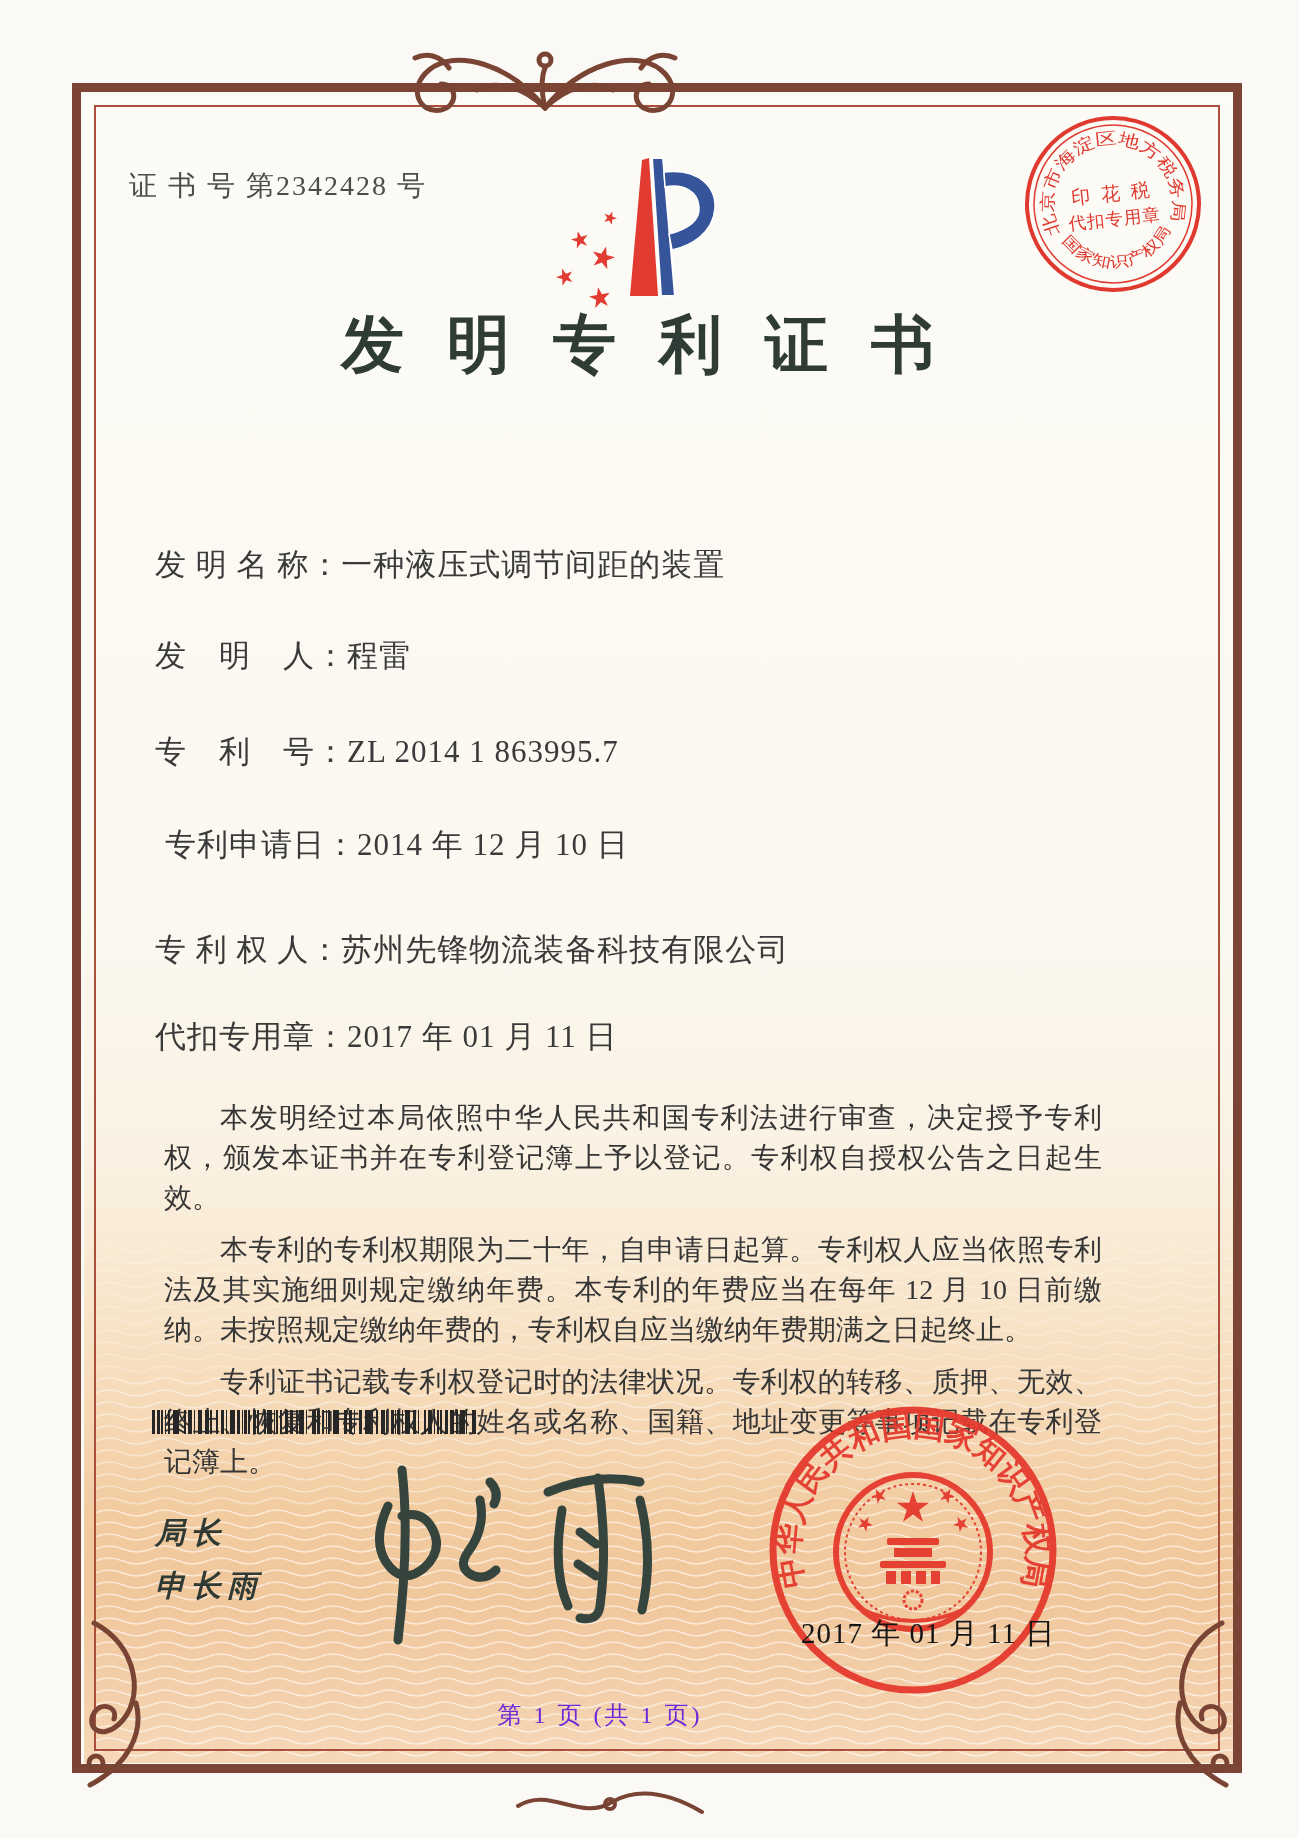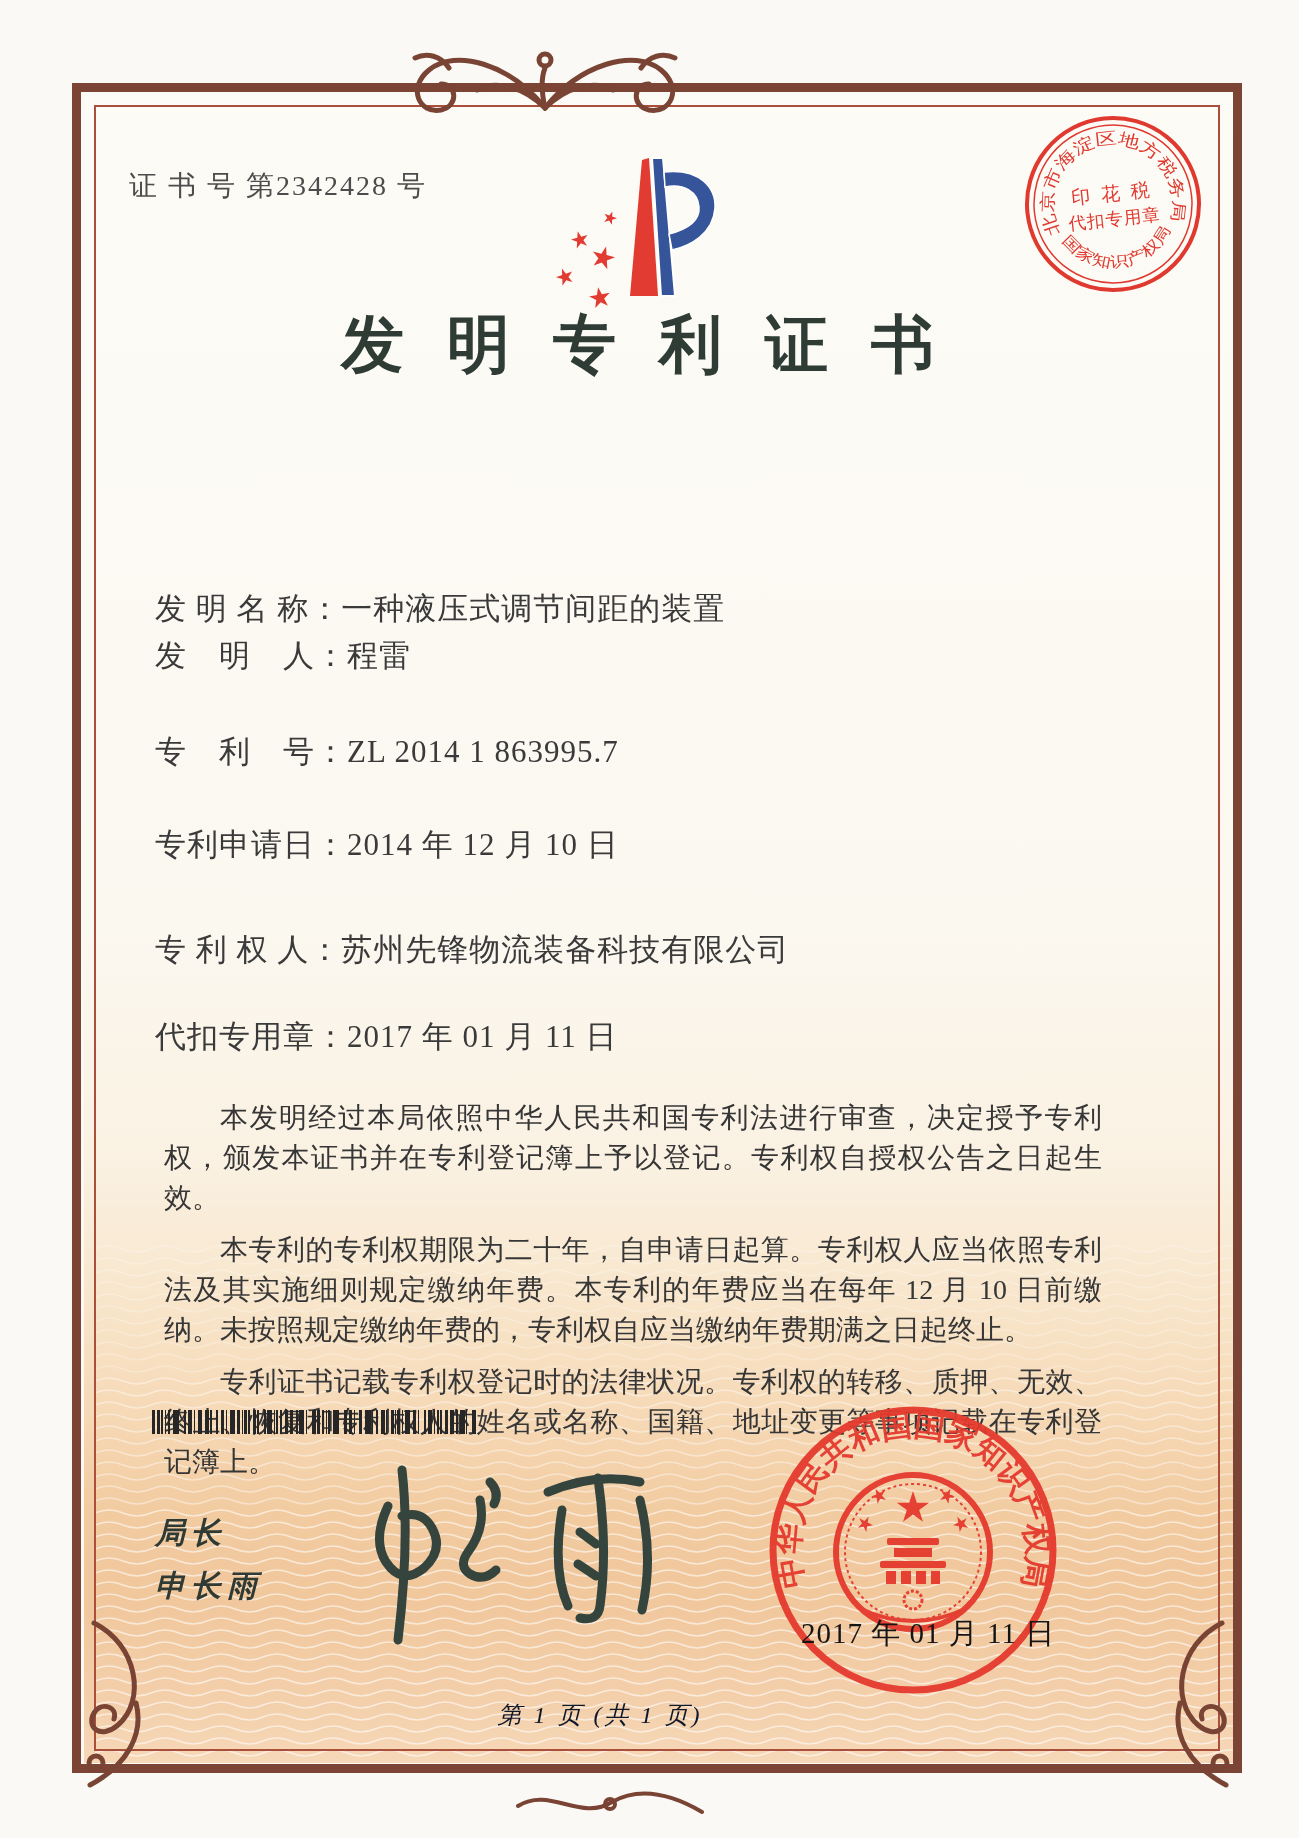--- a/index.html
+++ b/index.html
@@ -34,22 +34,22 @@
   .tax-stamp { position:absolute; left:1023px; top:114px; z-index:6; transform:rotate(-6deg); }
   .title {
     position:absolute; left:341px; top:314px; z-index:4;
     font-size:63px; font-weight:bold; color:#2e3c35;
     letter-spacing:43px; white-space:nowrap; line-height:1;
   }
   .row {
     position:absolute; left:155px; z-index:4;
     font-size:31px; color:#3a3a3a; white-space:pre; line-height:1.25; letter-spacing:1px;
   }
-  .row-0 { top:546px;margin-top:44px; } .row-1 { top:637px; } .row-2 { top:733px; }
-  .row-3 { top:826px; } .row-4 { top:931px; } .row-5 { top:1018px; }
+  .row-0 { top:546px; } .row-1 { top:637px; } .row-2 { top:733px; }
+  .row-3 { top:826px;margin-left:10px; } .row-4 { top:931px; } .row-5 { top:1018px; }
   .paras {
     position:absolute; left:152px; top:1086px; width:962px; z-index:4;
     font-size:28px; line-height:40px; color:#363636; text-align:justify;
   }
   .paras p { margin:12px; text-indent:2em; }
   .barcode {
     position:absolute; left:152px; top:1410px; width:324px; height:24px; z-index:5;
     background-image:
       repeating-linear-gradient(90deg,#262626 0 2px,transparent 2px 5px,#262626 5px 8px,transparent 8px 10px,#262626 10px 11px,transparent 11px 16px),
       repeating-linear-gradient(90deg,#262626 0 3px,transparent 3px 9px,#262626 9px 11px,transparent 11px 13px,#262626 13px 14px,transparent 14px 23px);
@@ -62,21 +62,21 @@
   .director-title { top:1518px; }
   .director-name  { top:1571px; }
   .signature { position:absolute; left:340px; top:1448px; z-index:5; }
   .seal { position:absolute; left:763px; top:1400px; z-index:6; opacity:0.95; }
   .seal-date {
     position:absolute; left:801px; top:1619px; z-index:7;
     font-size:29px; color:#141414; white-space:pre; letter-spacing:1px; line-height:1;
   }
   .footer {
     position:absolute; left:420px; top:1703px; width:360px; z-index:4;
-    text-align:center; font-size:24px; color:#0f172a; letter-spacing:3px; line-height:1;font-style:italic;
+    text-align:center; font-size:24px; color:#6d28d9; letter-spacing:3px; line-height:1;
   }
   svg text { font-family:"Liberation Serif","DejaVu Serif",serif; }
 </style>
 </head>
 <body>
 
 <svg width="0" height="0" style="position:absolute" aria-hidden="true">
   <defs>
     <path id="star5" d="M0 -1 L0.2245 -0.309 L0.9511 -0.309 L0.3633 0.118 L0.5878 0.809 L0 0.382 L-0.5878 0.809 L-0.3633 0.118 L-0.9511 -0.309 L-0.2245 -0.309 Z"></path>
     <path id="wv" d="M0 4 q14 -6 28 0 t28 0 t28 0 t28 0 t28 0 t28 0 t28 0 t28 0 t28 0 t28 0 t28 0 t28 0 t28 0 t28 0 t28 0 t28 0 t28 0 t28 0 t28 0 t28 0 t28 0 t28 0 t28 0 t28 0 t28 0 t28 0 t28 0 t28 0 t28 0 t28 0 t28 0 t28 0 t28 0 t28 0 t28 0 t28 0 t28 0 t28 0 t28 0 t28 0 t28 0" fill="none"></path>

